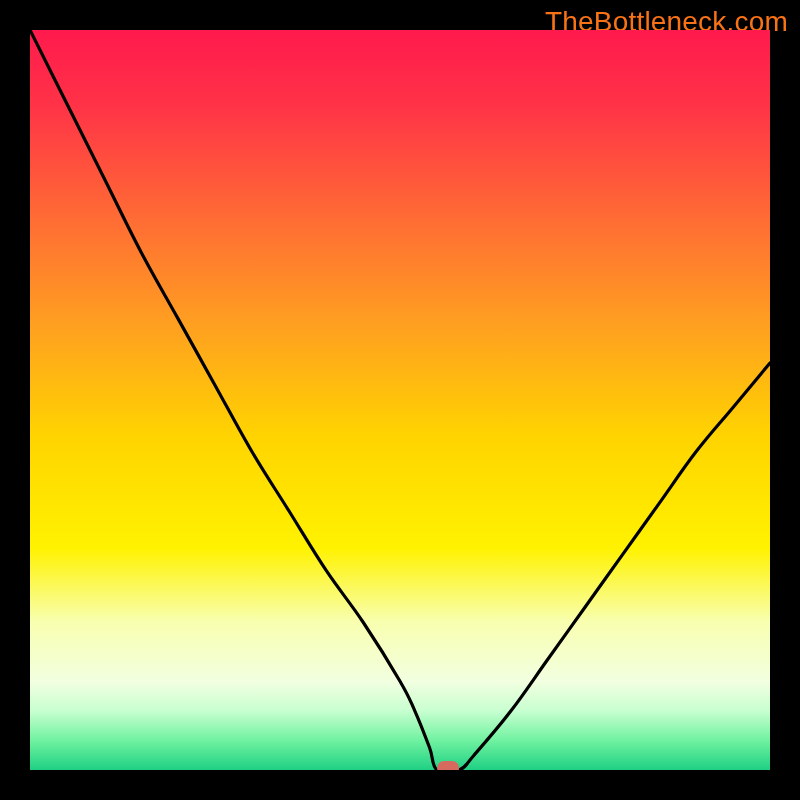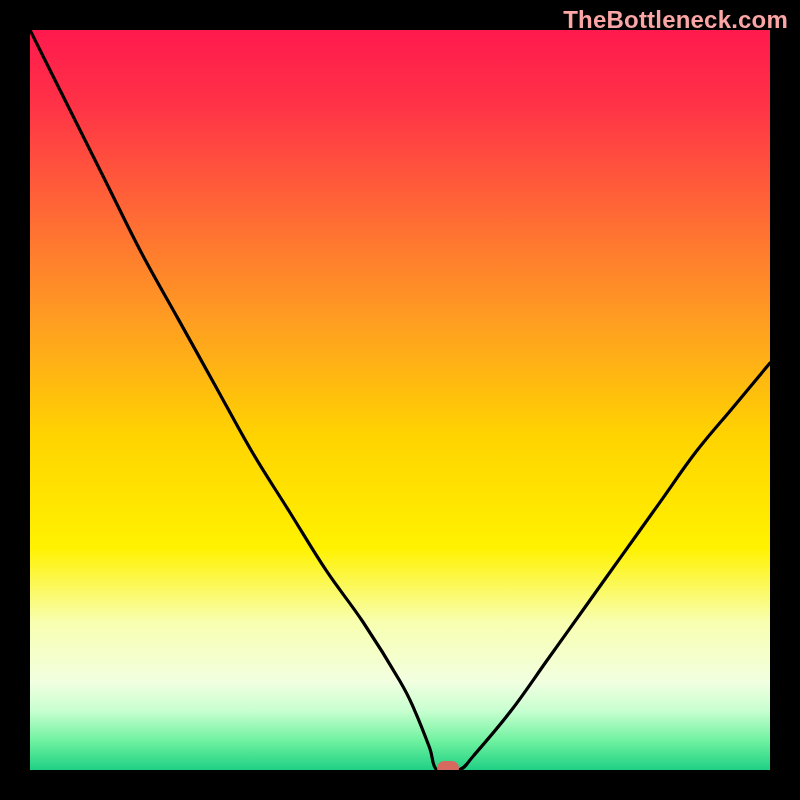--- a/index.html
+++ b/index.html
@@ -22,23 +22,23 @@
     left: 30px;
     top: 30px;
     width: 740px;
     height: 740px;
     overflow: hidden;
   }
   .attribution {
     position: absolute;
     top: 6px;
     right: 12px;
-    color: #fca5a5;
-    font-size: 24px;
-    font-weight: 700;
+    color: #f97316;
+    font-size: 28px;
+    font-weight: 400;
     letter-spacing: 0.2px;
   }
   svg { display: block; }
 </style>
 </head>
 <body>
 
 <div class="frame">
 
   <div class="attribution">TheBottleneck.com</div>

